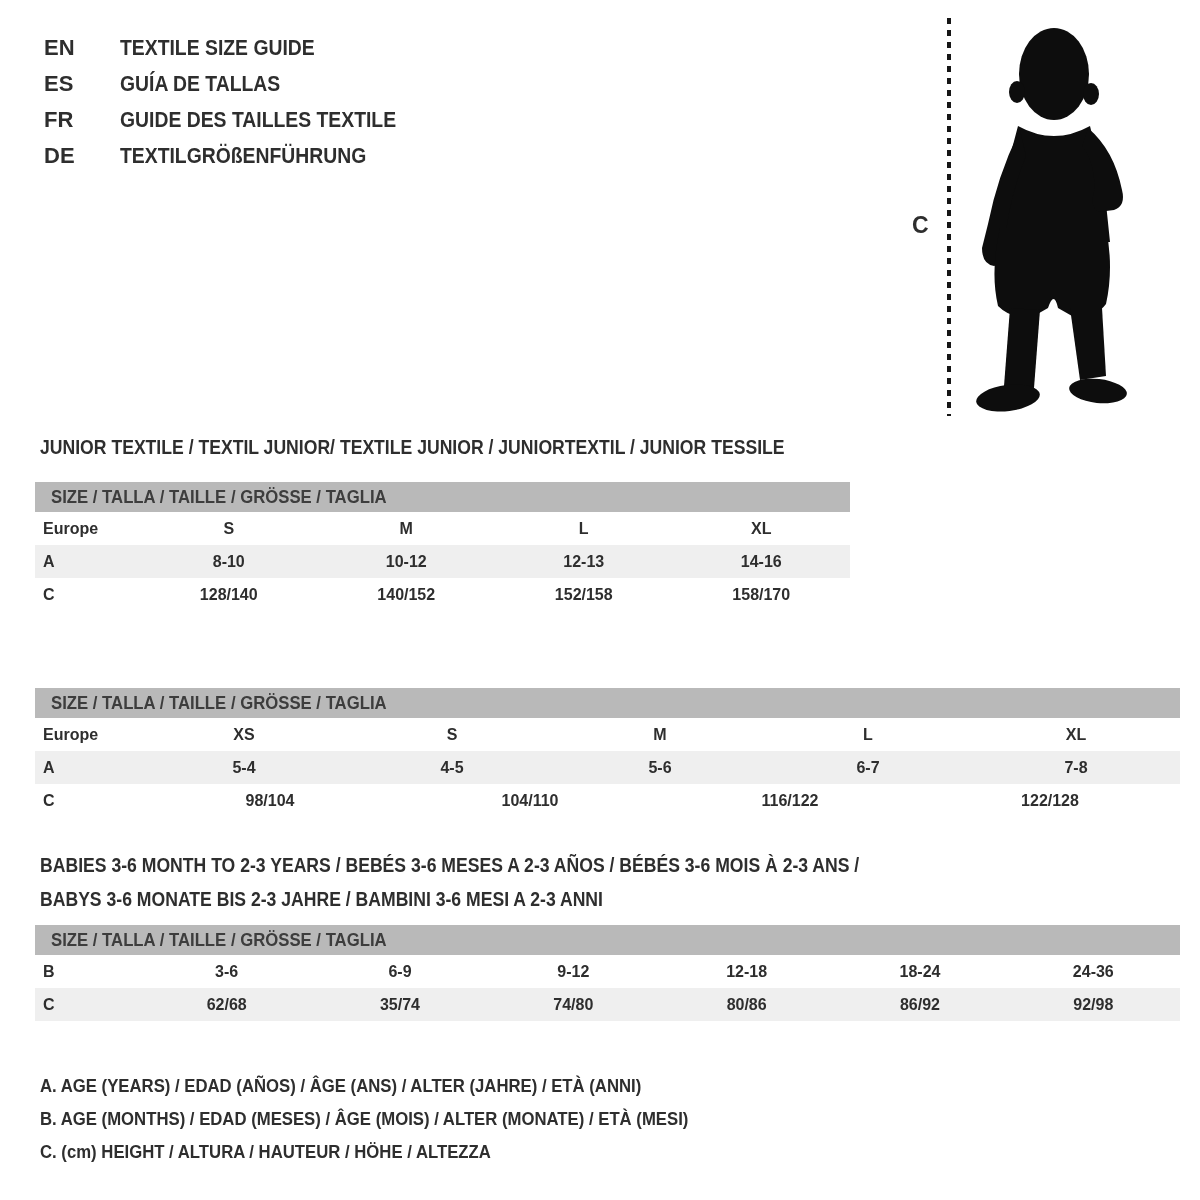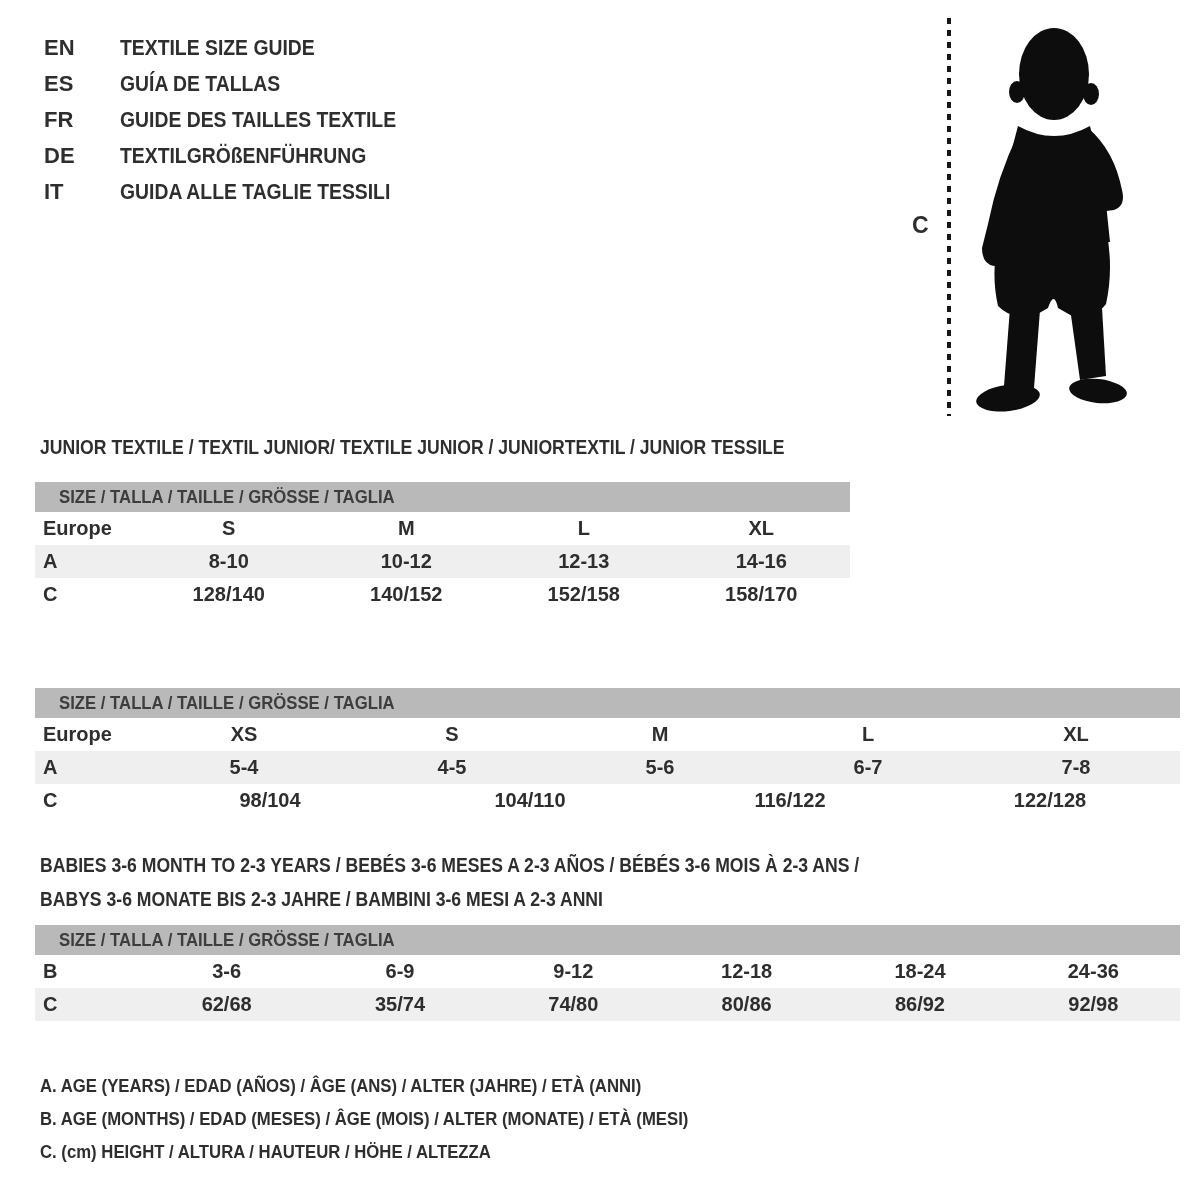--- a/index.html
+++ b/index.html
@@ -31,23 +31,23 @@
   .title-babies{top:848px;line-height:34px;}
   .sub-a{font-size:13px;vertical-align:-4px;}
 
   
   .size-table{position:absolute;left:35px;}
   .t1{top:482px;width:815px;}
   .t2{top:688px;width:1145px;}
   .t3{top:925px;width:1145px;}
   .size-bar{
     height:30px;line-height:30px;background:var(--bar,#b9b9b9);
-    color:#3d3d3d;padding-left:24px;font-size:19px;box-sizing:border-box;
+    color:#3d3d3d;padding-left:16px;font-size:19px;box-sizing:border-box;
   }
-  .trow{display:flex;height:33px;line-height:33px;font-size:20px;}
+  .trow{display:flex;height:33px;line-height:33px;font-size:16px;}
   .trow.alt{background:var(--alt,#efefef);}
   .tlabel{width:105px;padding-left:8px;box-sizing:border-box;text-align:left;}
   .tcell{flex:1;text-align:center;}
 
   
   .legend{position:absolute;left:40px;top:1069px;font-size:19px;}
   .legend-line{height:33px;line-height:33px;white-space:nowrap;}
 </style>
 </head>
 <body>
@@ -63,24 +63,20 @@
       <span class="lang-code">ES</span>
       <span class="narrow">GUÍA DE TALLAS</span>
     </div>
     <div class="lang-row">
       <span class="lang-code">FR</span>
       <span class="narrow">GUIDE DES TAILLES TEXTILE</span>
     </div>
     <div class="lang-row">
       <span class="lang-code">DE</span>
       <span class="narrow">TEXTILGRÖßENFÜHRUNG</span>
-    </div>
-    <div class="lang-row">
-      <span class="lang-code">IT</span>
-      <span class="narrow">GUIDA ALLE TAGLIE TESSILI</span>
     </div>
   </section>
 
   <span class="height-label">C</span>
   <div class="height-line"></div>
   <svg class="silhouette" width="172" height="404" viewBox="0 0 172 404" xmlns="http://www.w3.org/2000/svg">
     <ellipse cx="90" cy="60" rx="35" ry="46"></ellipse>
     <ellipse cx="53" cy="78" rx="8" ry="11"></ellipse>
     <ellipse cx="127" cy="80" rx="8" ry="11"></ellipse>
     <path d="M54,112 Q90,132 126,112 L140,170 L146,228 L34,228 L40,165 Z"></path>

